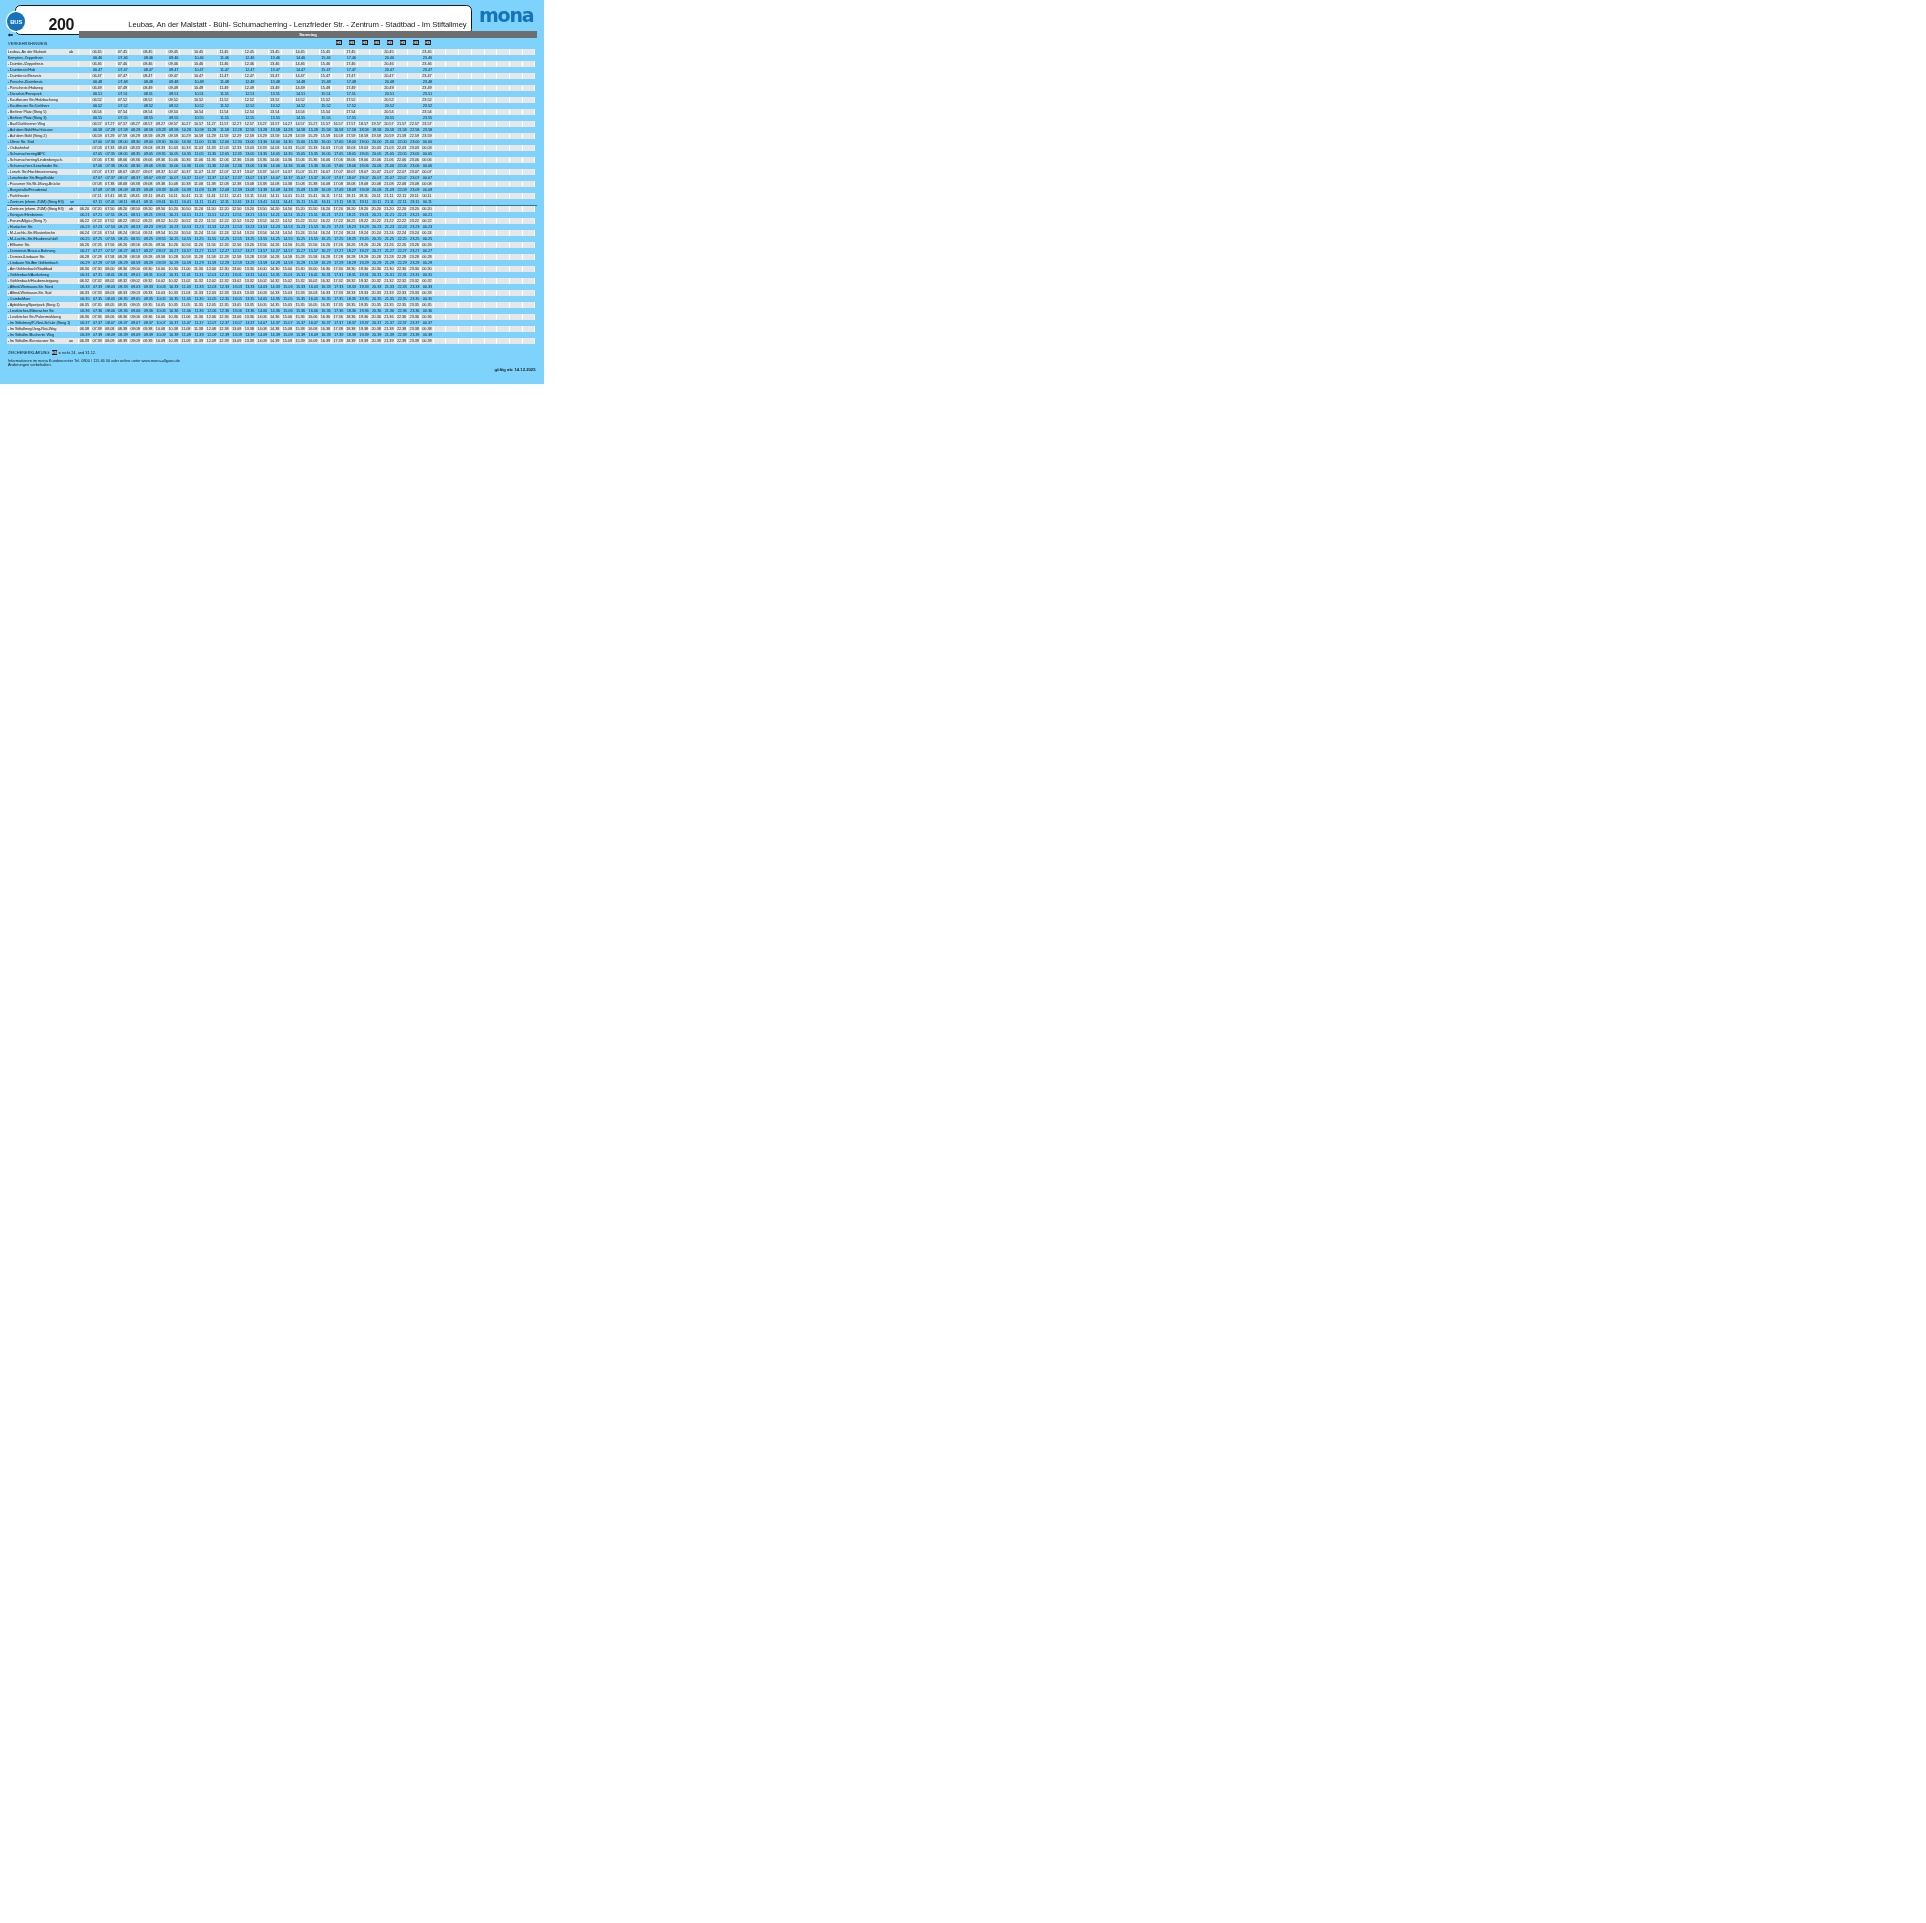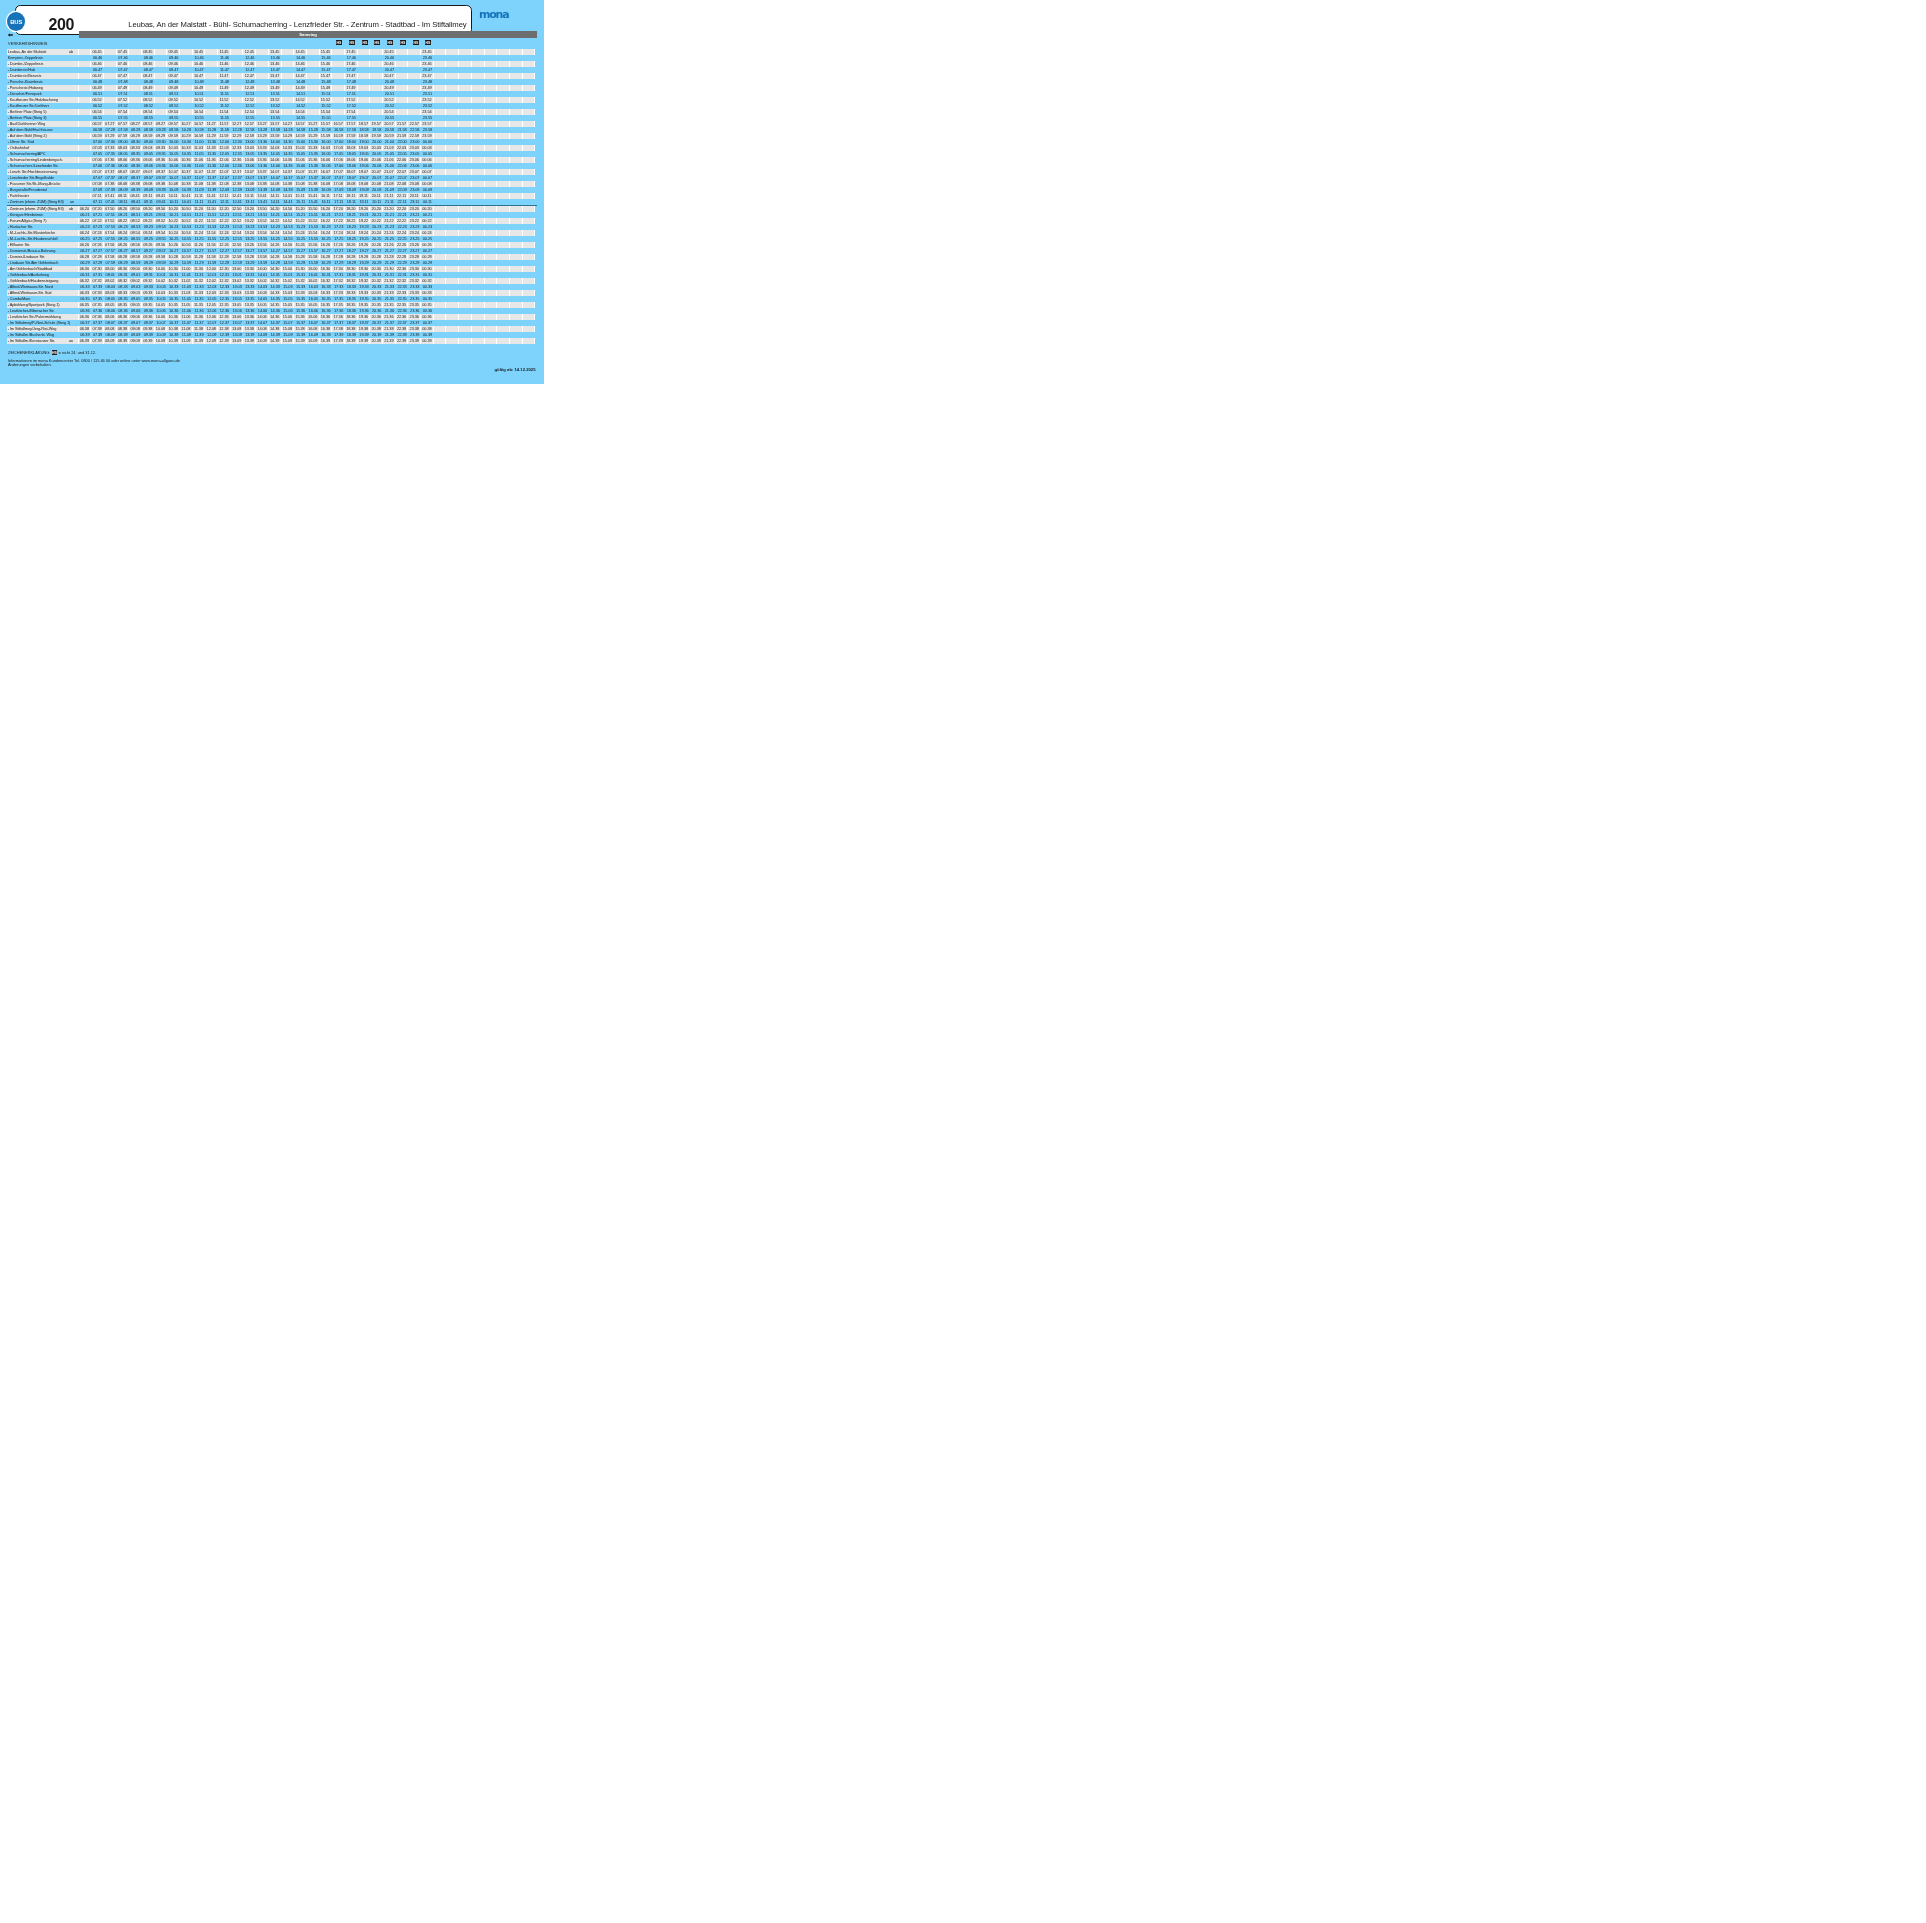--- a/index.html
+++ b/index.html
@@ -21,21 +21,21 @@
     position:absolute; left:32px; top:6.2px; height:25px; line-height:25px;
     font-size:16px; font-weight:bold; letter-spacing:-0.4px;
   }
   .route-title{
     position:absolute; left:92px; top:4.6px; width:378px; height:28px;
     display:flex; align-items:center; justify-content:center;
     font-size:7.7px; font-weight:normal; letter-spacing:-0.1px; white-space:nowrap;
   }
   .mona-logo{
     position:absolute; left:479px; top:5.4px; width:62px; height:21px;
-    font-family:"DejaVu Sans", sans-serif; font-weight:bold; font-size:11px; line-height:20px;
+    font-family:"DejaVu Sans", sans-serif; font-weight:bold; font-size:19px; line-height:20px;
     color:#1573b9; letter-spacing:-1.2px;
   }
   
   .day-bar{
     position:absolute; left:79px; top:31px; width:458px; height:7px; background:#6d6e70;
     display:flex; align-items:center; justify-content:center;
     color:#fff; font-weight:bold; font-size:4.2px;
   }
   .back-arrow{
     position:absolute; left:7.7px; top:32px; font-size:6.5px; font-weight:bold; color:#1a1a1a;

